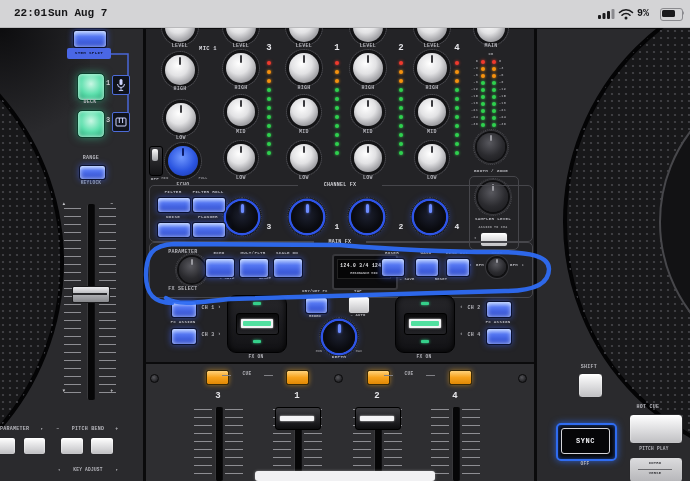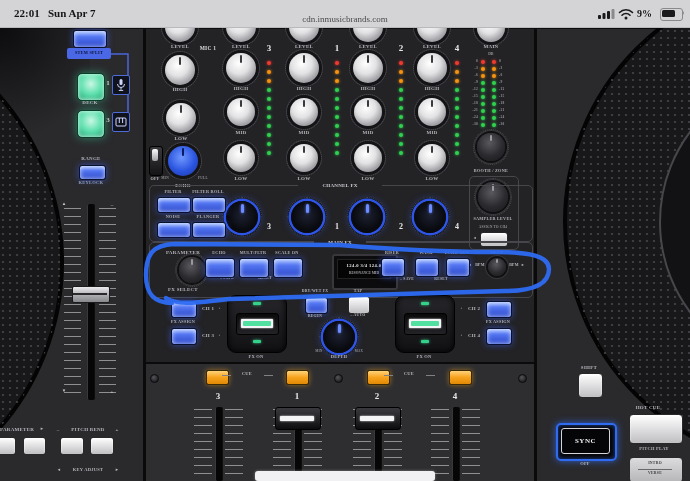--- a/index.html
+++ b/index.html
@@ -1,17 +1,17 @@
 <!DOCTYPE html>
 <html><head>
 <meta charset="utf-8">
 <style>
   html,body{margin:0;padding:0;background:#000;}
   #stage{position:relative;width:690px;height:481px;overflow:hidden;background:#0f172a;
-         font-family:Liberation Serif, serif;-webkit-font-smoothing:antialiased;}
+         font-family:Liberation Mono, monospace;-webkit-font-smoothing:antialiased;}
   .abs{position:absolute;}
   .lbl{font-weight:bold;color:#b4b4ba;text-align:center;line-height:1;letter-spacing:.25px;
        white-space:nowrap;font-size:5px;text-transform:uppercase;}
   .num{font-weight:bold;color:#e6e6ea;text-align:center;line-height:1;}
   .knob{border-radius:50%;outline:1px dotted #4b4b50;outline-offset:3px;}
   .knob-s{background:radial-gradient(circle at 42% 35%,#ffffff,#e2e2e4 40%,#a8a8ac 68%,#76767a);
           box-shadow:0 0 0 3px #141416,0 0 0 4px #323236;}
   .knob-s::after{content:"";position:absolute;left:50%;top:6%;width:2px;height:26%;margin-left:-1px;
           background:#3a3a3e;border-radius:1px;}
   .knob-dk{background:radial-gradient(circle at 45% 35%,#58585e,#2b2b2f 55%,#17171a);
@@ -82,22 +82,21 @@
     <g>
       <circle cx="-190" cy="262" r="252" fill="#18181a" stroke="#040405" stroke-width="4"></circle>
       <path d="M-190 10 A252 252 0 0 1 62 262 A252 252 0 0 1 -190 514 Z M-190 100 A162 162 0 0 1 -28 262 A162 162 0 0 1 -190 424 Z" fill="url(#dotp)" fill-rule="evenodd"></path>
       <circle cx="-190" cy="262" r="162" fill="#121214" stroke="#47474b" stroke-width="2"></circle>
     </g>
     <polyline points="107,54 128,54 128,121" fill="none" stroke="#4a67d8" stroke-width="1.5"></polyline>
   </svg>
 
   <div class="abs statusbar">
     <span class="abs" style="left:14px;top:7px;font-size:11px;font-weight:700;color:#151517;">22:01</span>
-    <span class="abs" style="left:48px;top:7px;font-size:11px;font-weight:600;color:#151517;">Sun Apr 7</span>
-    <div class="abs" style="left:0;top:14px;width:690px;text-align:center;font-size:9px;color:#4a4a4e;">cdn.inmusicbrands.com</div>
+    <span class="abs" style="left:48px;top:7px;font-size:11px;font-weight:600;color:#151517;">Sun Aug 7</span>
     <svg class="abs" style="left:598px;top:8px;" width="17" height="12" viewBox="0 0 17 12">
       <rect x="0" y="7" width="3" height="4" rx="1" fill="#1a1a1c"></rect>
         <rect x="4.5" y="5" width="3" height="6" rx="1" fill="#1a1a1c"></rect>
       <rect x="9" y="3" width="3" height="8" rx="1" fill="#1a1a1c"></rect>
         <rect x="13.5" y="1" width="3" height="10" rx="1" fill="#8a8a8e"></rect>
     </svg>
     <svg class="abs" style="left:618px;top:8px;" width="16" height="12" viewBox="0 0 16 12">
       <path d="M1.5 4.5 a9 9 0 0 1 13 0" stroke="#1a1a1c" stroke-width="1.6" fill="none" stroke-linecap="round"></path>
       <path d="M4 7.2 a5.6 5.6 0 0 1 8 0" stroke="#1a1a1c" stroke-width="1.6" fill="none" stroke-linecap="round"></path>
       <circle cx="8" cy="10" r="1.5" fill="#1a1a1c"></circle>

